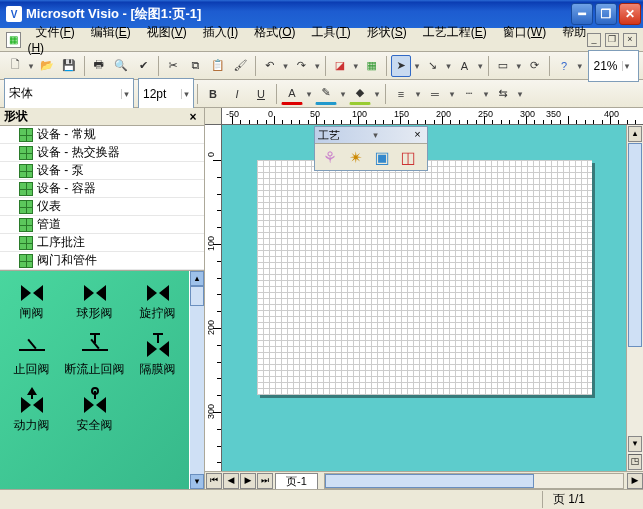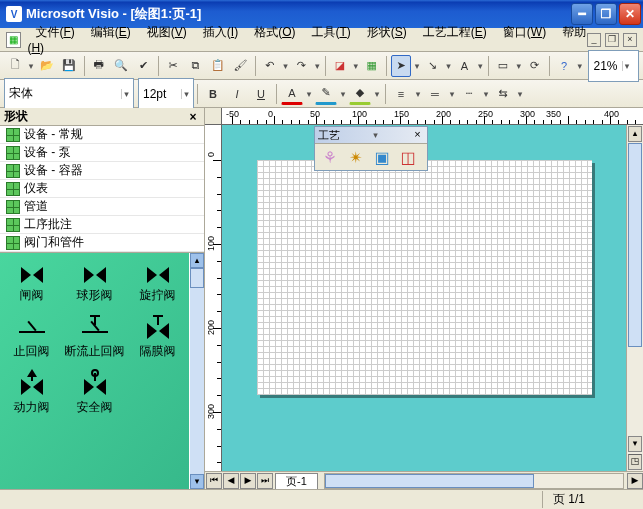--- a/index.html
+++ b/index.html
@@ -28,21 +28,21 @@
 .combo { height:32px; background:#fff; border:1px solid #7f9db9; display:flex; align-items:center; padding:0 2px 0 4px; font-size:12px; }
 .combo .dd { border-left:1px solid #ccc; margin-left:4px; }
 
 
 .content { display:flex; height:calc(509px - 28px - 24px - 28px - 28px - 20px); }
 
 .shapepanel { width:205px; display:flex; flex-direction:column; border-right:1px solid #aca899; }
 .shapehdr { height:18px; background:#ece9d8; display:flex; align-items:center; padding:0 4px; font-size:12px; font-weight:bold; border-bottom:1px solid #aca899; }
 .shapehdr .x { margin-left:auto; width:14px; height:14px; text-align:center; line-height:12px; border:1px solid transparent; }
 .stencil-list { background:#fff; border-bottom:1px solid #aca899; }
-.stencil { height:18px; display:flex; align-items:center; font-size:12px; padding:0 6px; border-bottom:1px solid #e7e7e7; }
+.stencil { height:18px; display:flex; align-items:center; font-size:12px; padding:0 19px; border-bottom:1px solid #e7e7e7; }
 .stencil .sg { width:14px; height:14px; border:1px solid #2a7a2a; background:#5cc75c; margin-right:4px; position:relative; }
 .stencil .sg::before,.stencil .sg::after{content:"";position:absolute;background:#2a7a2a;}
 .stencil .sg::before{left:6px;top:0;width:1px;height:100%;}
 .stencil .sg::after{top:6px;left:0;height:1px;width:100%;}
 
 .stencil-shapes { flex:1; background:linear-gradient(to bottom right,#49d69e,#36b88a); overflow:hidden; display:flex; }
 .shapes-grid { flex:1; display:grid; grid-template-columns:repeat(3,1fr); grid-auto-rows:56px; padding:4px 0; }
 .cell { display:flex; flex-direction:column; align-items:center; justify-content:center; gap:2px; font-size:12px; color:#000; }
 .ssv { width:15px; background:#cfe0f5; border-left:1px solid #fff; display:flex; flex-direction:column; }
 .ssv .tr{height:15px;background:#9ec1ea;border:1px solid #6a8fbf;text-align:center;font-size:9px;line-height:12px;}
@@ -209,20 +209,24 @@
 <div class="content">
   <div class="shapepanel">
     <div class="shapehdr">
       <span>形状</span>
       <span class="x">×</span>
     </div>
     <div class="stencil-list" id="stencils">
         <div class="stencil">
           <span class="sg"></span>
           <span>设备 - 常规</span>
+        </div>
+        <div class="stencil">
+          <span class="sg"></span>
+          <span>设备 - 热交换器</span>
         </div>
         <div class="stencil">
           <span class="sg"></span>
           <span>设备 - 泵</span>
         </div>
         <div class="stencil">
           <span class="sg"></span>
           <span>设备 - 容器</span>
         </div>
         <div class="stencil">

